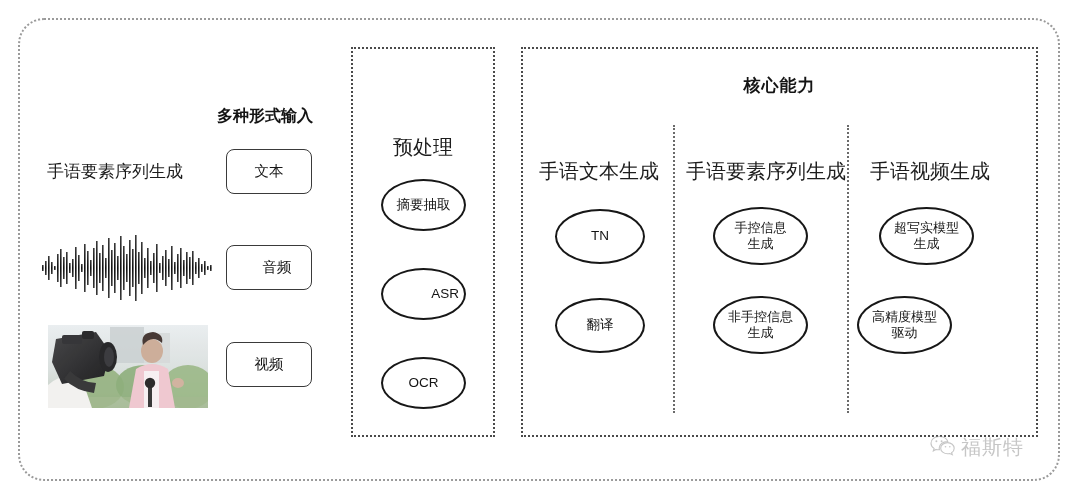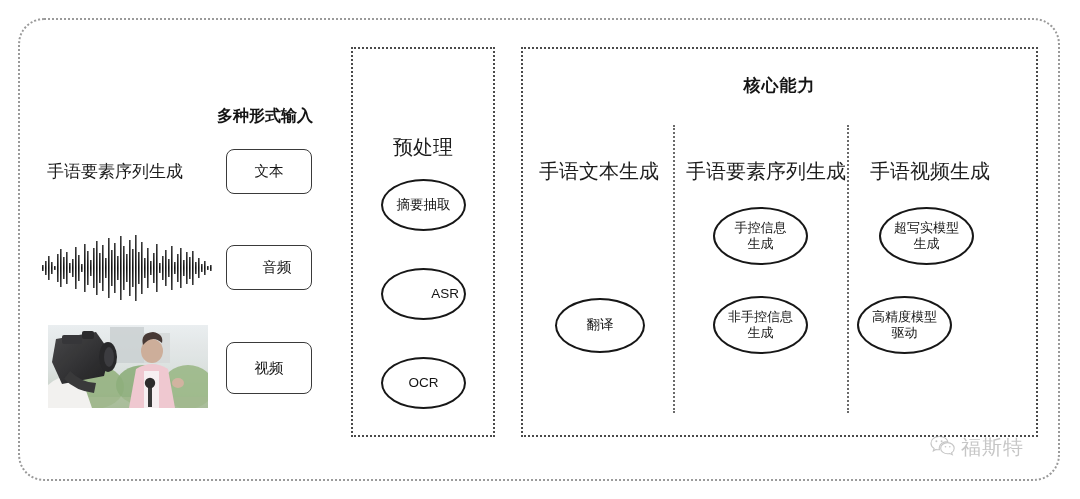--- a/index.html
+++ b/index.html
@@ -287,21 +287,21 @@
 
       <ellipse cx="60" cy="32" rx="9" ry="15" fill="#18181a"></ellipse>
       <ellipse cx="61" cy="32" rx="5" ry="10" fill="#2e2e32"></ellipse>
 
       <path d="M22 46 q12 12 26 12 l-2 10 q-18 -2 -30 -14z" fill="#2a2a2c"></path>
 
       <rect x="0" y="0" width="160" height="83" fill="#ffffff" opacity="0.07"></rect>
     </svg>
   </div>
 
-  <div class="modality-btn" style="left:226px; top:342px; width:86px; height:52px;">
+  <div class="modality-btn" style="left:226px; top:342px; width:86px; height:45px;">
     <span>视频</span>
   </div>
 
   <div class="panel panel-scene">
     <div class="col-head" style="left:0; width:100%; top:85px;">预处理</div>
   </div>
 
   <div class="ellipse" style="left:381px; top:179px; width:85px; height:52px;">
     <span>摘要抽取</span>
   </div>
@@ -313,20 +313,23 @@
   </div>
 
   <div class="panel panel-core">
     <div class="panel-title">核心能力</div>
   </div>
 
   <div class="divider divider-1"></div>
   <div class="divider divider-2"></div>
 
   <div class="col-head" style="left:530px; top:158px; width:138px;">手语文本生成</div>
+  <div class="ellipse" style="left:555px; top:209px; width:90px; height:55px;">
+    <span>TN</span>
+  </div>
   <div class="ellipse" style="left:555px; top:298px; width:90px; height:55px;">
     <span>翻译</span>
   </div>
 
   <div class="col-head" style="left:686px; top:158px; width:150px;">手语要素序列生成</div>
   <div class="ellipse sm" style="left:713px; top:207px; width:95px; height:58px;">
     <span>手控信息<br>生成</span>
   </div>
   <div class="ellipse sm" style="left:713px; top:296px; width:95px; height:58px;">
     <span>非手控信息<br>生成</span>

